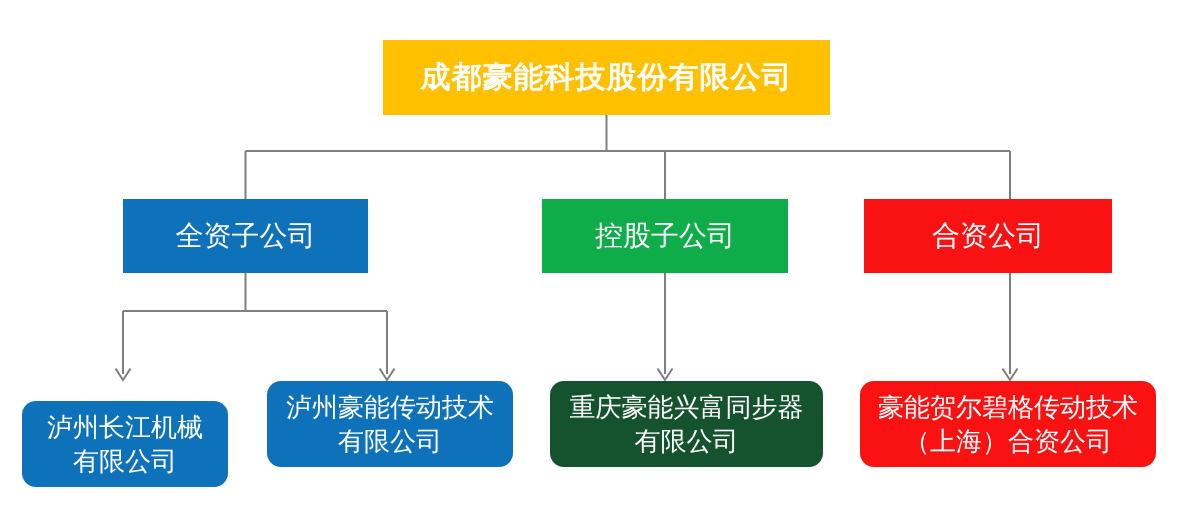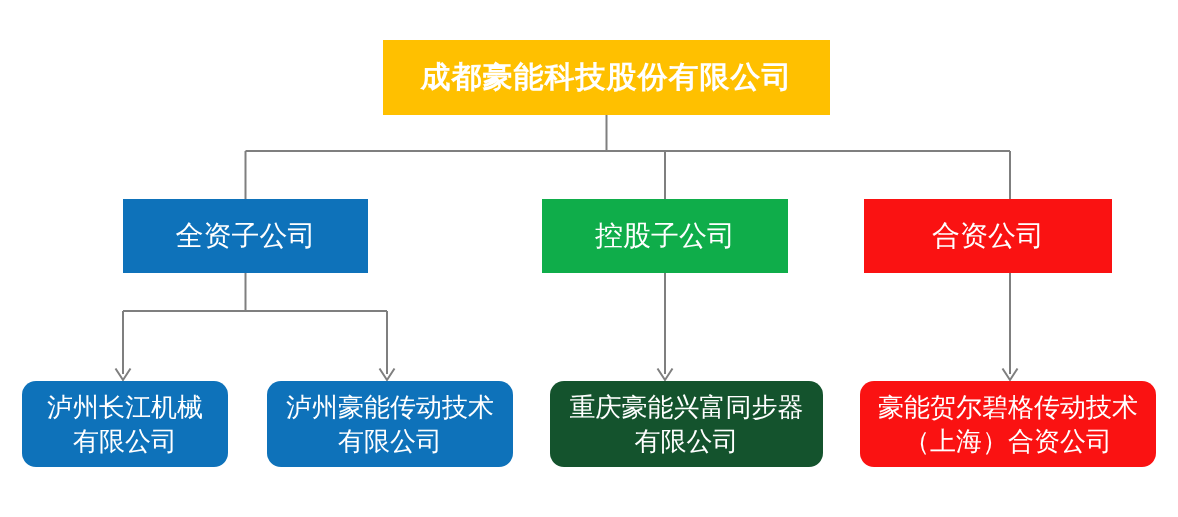--- a/index.html
+++ b/index.html
@@ -54,21 +54,21 @@
   .node.cat-1 { left: 123px; width: 245px; text-align: center; }
   .node.cat-2 { left: 542px; width: 246px; }
   .node.cat-3 { left: 864px; width: 248px; }
   .node.subsidiary {
     top: 381px; height: 86px;
     font-size: 26px;
     font-weight: normal;
     border-radius: 14px;
     line-height: 34px;
   }
-  .node.sub-1 { left: 22px;  width: 206px; }
+  .node.sub-1 { left: 22px;  width: 206px; margin-top: 20px; }
   .node.sub-2 { left: 267px; width: 246px; }
   .node.sub-3 { left: 550px; width: 273px; }
   .node.sub-4 { left: 860px; width: 296px; }
   .node .label-line { display: block; }
 </style>
 </head>
 <body>
 
 <div class="canvas">
 

